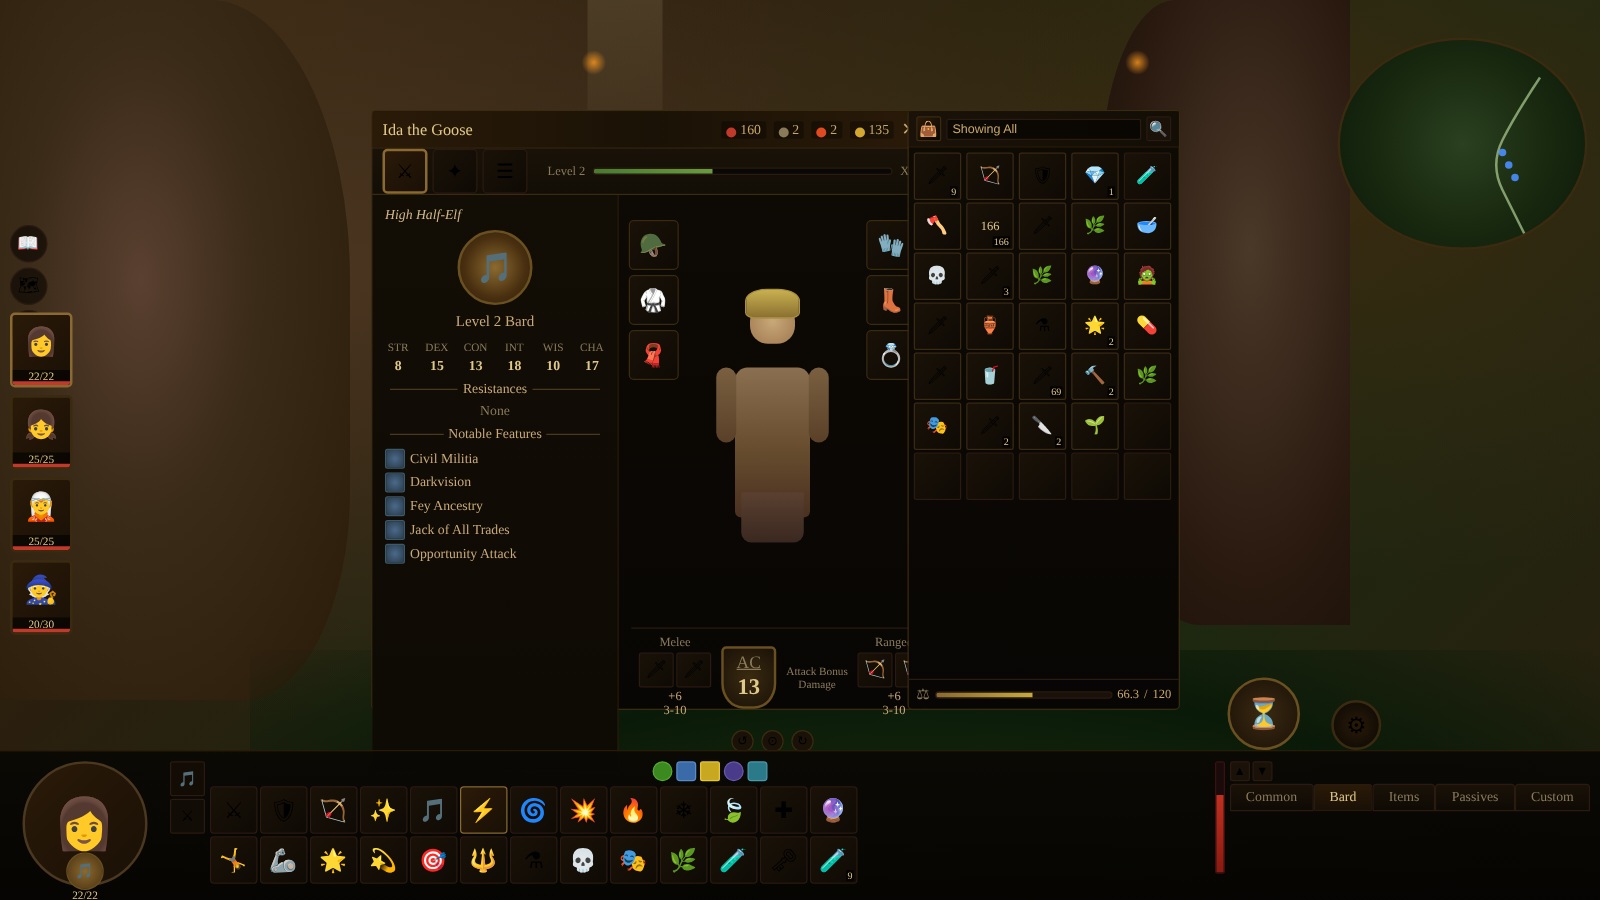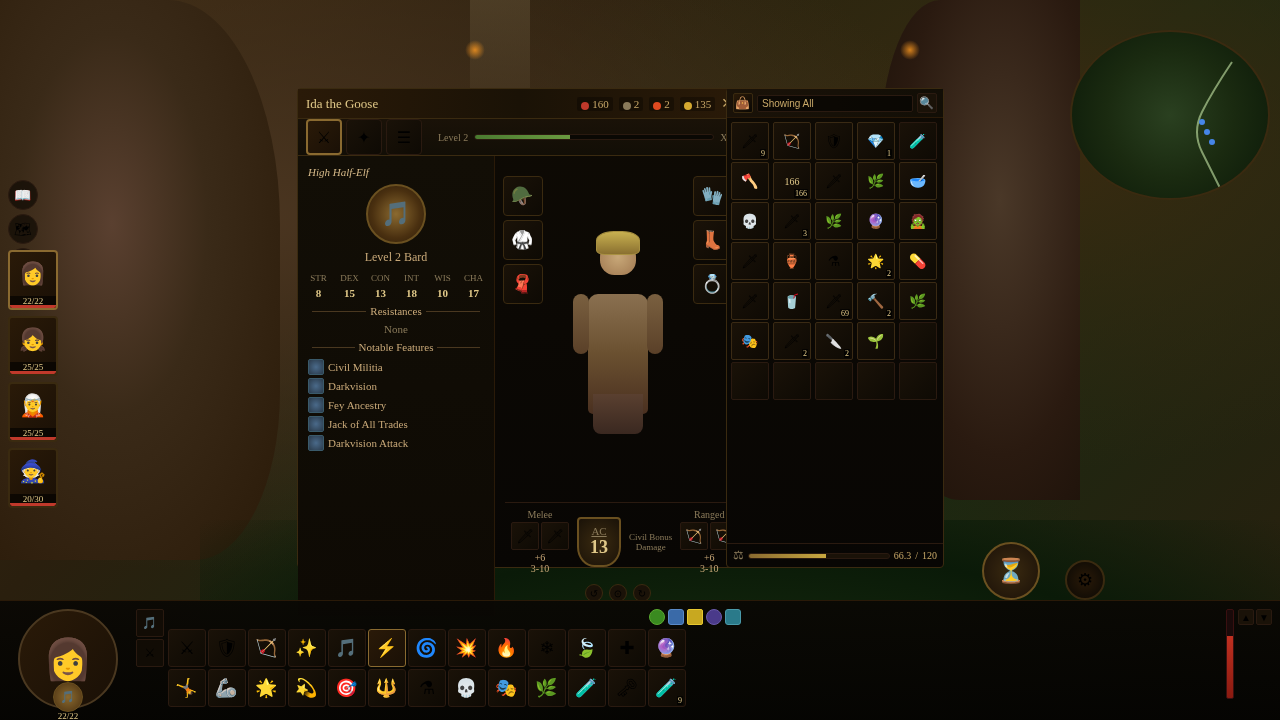--- a/index.html
+++ b/index.html
@@ -477,21 +477,21 @@
       font-size: 14px;
     }
     .ac-badge {
       width: 44px; height: 50px;
       background: radial-gradient(circle, #3a2a10 0%, #1a1208 100%);
       border: 2px solid #6a5020;
       border-radius: 4px 4px 40% 40%;
       display: flex; flex-direction: column; align-items: center; justify-content: center;
       flex-shrink: 0;
     }
-    .ac-label { font-size: 11px; color: #8a7a5a; text-decoration: underline; }
+    .ac-label { font-size: 14px; color: #8a7a5a; text-decoration: underline; }
     .ac-value { font-size: 18px; color: #e0c888; font-weight: bold; }
 
     .combat-stats {
       font-size: 10px;
       color: #c8a878;
       text-align: center;
     }
 
     
     .xp-row {
@@ -690,21 +690,21 @@
         <div class="feature-item">
           <div class="feature-icon"></div>
           <span>Fey Ancestry</span>
         </div>
         <div class="feature-item">
           <div class="feature-icon"></div>
           <span>Jack of All Trades</span>
         </div>
         <div class="feature-item">
           <div class="feature-icon"></div>
-          <span>Darkvision Attack</span>
+          <span>Opportunity Attack</span>
         </div>
       </div>
     </div>
 
     <div class="char-center">
 
       <div style="position:absolute;left:8px;top:20px;display:flex;flex-direction:column;gap:4px;">
         <div class="equip-slot" style="position:relative;">🪖</div>
         <div class="equip-slot" style="position:relative;">🥋</div>
         <div class="equip-slot" style="position:relative;">🧣</div>
@@ -745,21 +745,21 @@
             <div>3-10</div>
           </div>
         </div>
 
         <div class="ac-badge">
           <span class="ac-label">AC</span>
           <span class="ac-value">13</span>
         </div>
 
         <div style="text-align:center;font-size:9px;color:#8a7a5a;flex:0 0 auto;">
-          <div>Civil Bonus</div>
+          <div>Attack Bonus</div>
           <div>Damage</div>
         </div>
 
         <div class="combat-side">
           <span class="combat-label">Ranged</span>
           <div class="combat-slots">
             <div class="combat-slot">🏹</div>
             <div class="combat-slot">🏹</div>
           </div>
           <div class="combat-stats">
@@ -983,18 +983,25 @@
   <div style="width:8px;height:90px;margin:0 4px;background:#1a0a0a;border:1px solid #3a1010;border-radius:2px;overflow:hidden;display:flex;flex-direction:column;justify-content:flex-end;">
     <div style="width:100%;height:70%;background:linear-gradient(180deg,#c03020 0%,#8a1a10 100%);"></div>
   </div>
 
   <div style="display:flex;flex-direction:column;justify-content:flex-end;gap:2px;margin-right:8px;">
 
     <div style="display:flex;gap:2px;">
       <div style="width:16px;height:16px;background:#1a1208;border:1px solid #2a1a10;border-radius:2px;display:flex;align-items:center;justify-content:center;font-size:10px;cursor:pointer;">▲</div>
       <div style="width:16px;height:16px;background:#1a1208;border:1px solid #2a1a10;border-radius:2px;display:flex;align-items:center;justify-content:center;font-size:10px;cursor:pointer;">▼</div>
     </div>
+    <div class="bottom-tabs" style="margin-left:0;">
+      <div class="btab">Common</div>
+      <div class="btab active">Bard</div>
+      <div class="btab">Items</div>
+      <div class="btab">Passives</div>
+      <div class="btab">Custom</div>
+    </div>
   </div>
 </div>
 
 <div class="hourglass-btn">⏳</div>
 
 <div class="settings-btn">⚙</div>
 
 </body></html>

